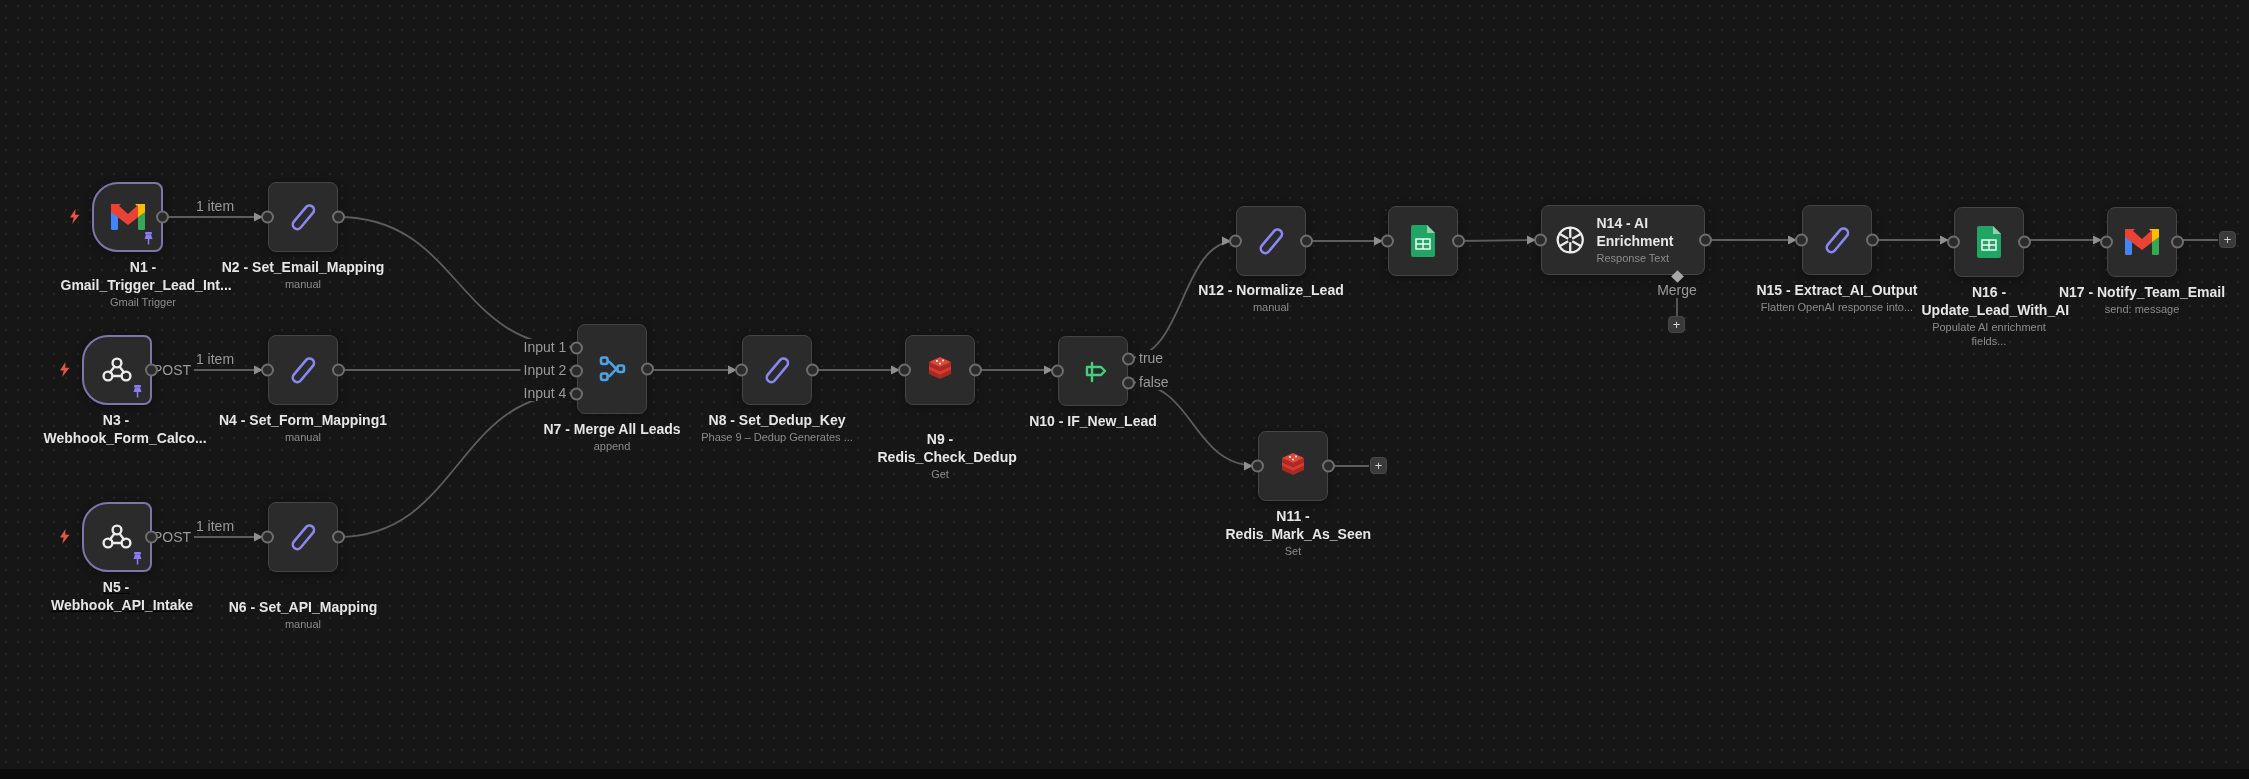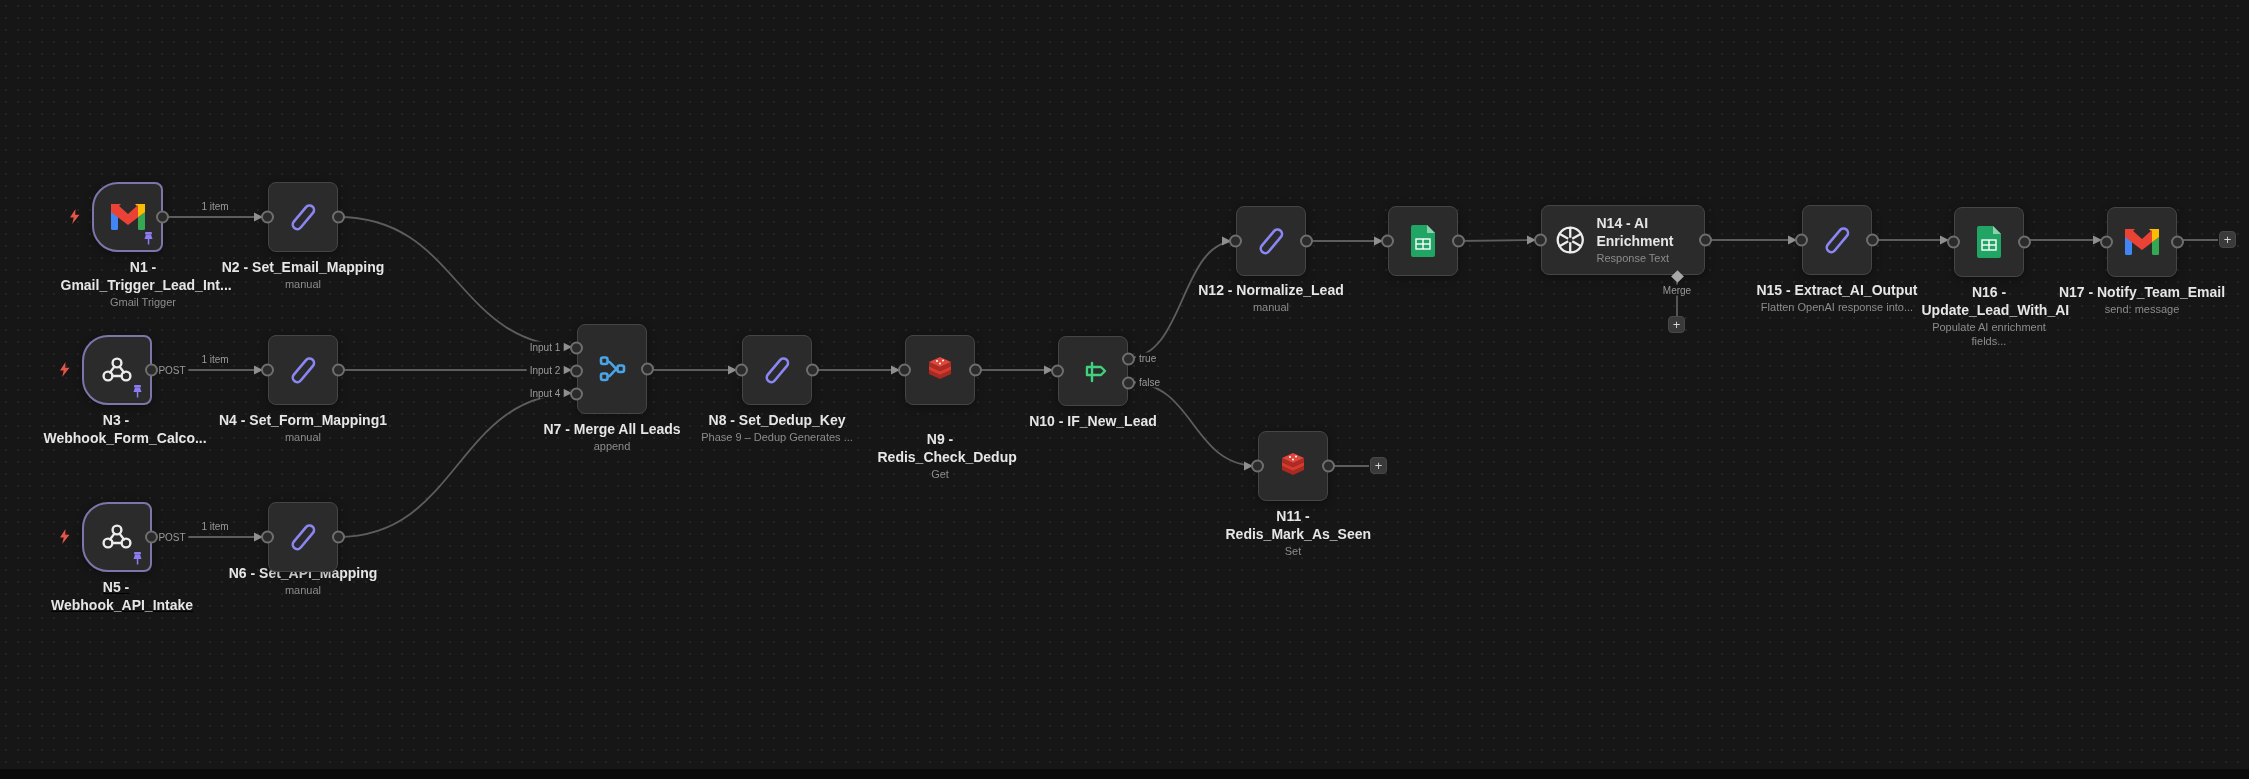--- a/index.html
+++ b/index.html
@@ -19,21 +19,21 @@
     box-shadow:0 2px 8px rgba(0,0,0,.35);box-sizing:border-box;
   }
   .node.trigger{border:2px solid #7d76ab;border-radius:26px 8px 8px 26px;}
   .port{
     position:absolute;width:9px;height:9px;border:2px solid #6e6e6e;border-radius:50%;
     background:#2b2b2b;z-index:4;
   }
   .port.out{right:-8px;top:50%;transform:translateY(-50%);}
   .port.in{left:-8px;top:50%;transform:translateY(-50%);}
   .wire-label{
-    position:absolute;z-index:2;font-size:10px;color:#9a9a9a;
+    position:absolute;z-index:2;font-size:14px;color:#9a9a9a;
     background:#161616;padding:0 3px;transform:translate(-50%,-50%);white-space:nowrap;
   }
   .wire-label.free{background:transparent;}
   .wire-label.anchor-left{transform:translate(0,-50%);}
   .node-label{
     position:absolute;z-index:2;transform:translateX(-50%);text-align:center;
   }
   .nl-title{font-size:14px;font-weight:600;color:#e6e6e6;line-height:1.3;}
   .nl-sub{font-size:11px;color:#8c8c8c;margin-top:2px;line-height:1.25;}
   .add-btn{
@@ -343,21 +343,21 @@
   <div class="node-label" style="left:116px;top:411px;width:145px;">
     <div class="nl-title">N3 - Webhook_Form_Calco...</div>
   </div>
   <div class="node-label" style="left:303px;top:411px;width:200px;">
     <div class="nl-title">N4 - Set_Form_Mapping1</div>
     <div class="nl-sub">manual</div>
   </div>
   <div class="node-label" style="left:116px;top:578px;width:130px;text-decoration:underline;">
     <div class="nl-title">N5 - Webhook_API_Intake</div>
   </div>
-  <div class="node-label" style="left:303px;top:564px;width:200px;">
+  <div class="node-label" style="left:303px;top:598px;width:200px;">
     <div class="nl-title">N6 - Set_API_Mapping</div>
     <div class="nl-sub">manual</div>
   </div>
   <div class="node-label" style="left:612px;top:420px;width:200px;">
     <div class="nl-title">N7 - Merge All Leads</div>
     <div class="nl-sub">append</div>
   </div>
   <div class="node-label" style="left:777px;top:411px;width:210px;">
     <div class="nl-title">N8 - Set_Dedup_Key</div>
     <div class="nl-sub">Phase 9 – Dedup Generates ...</div>

